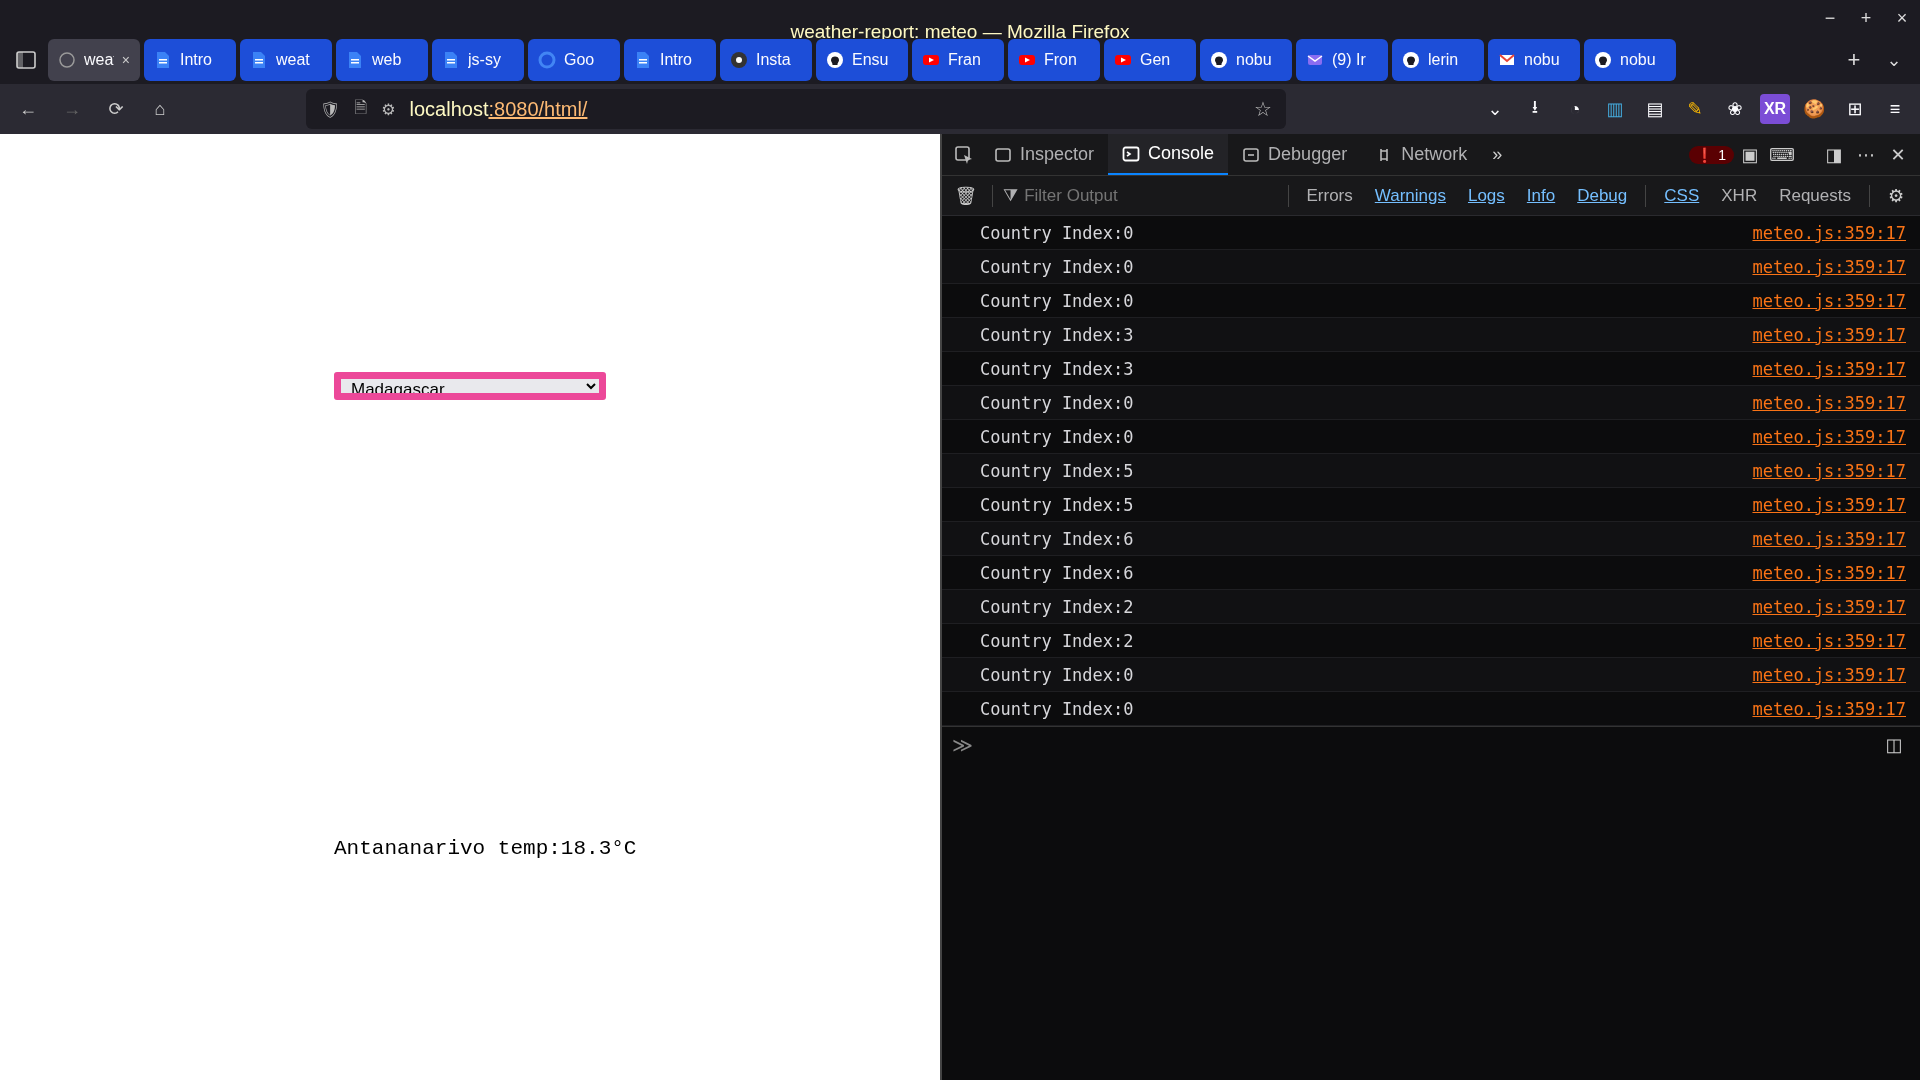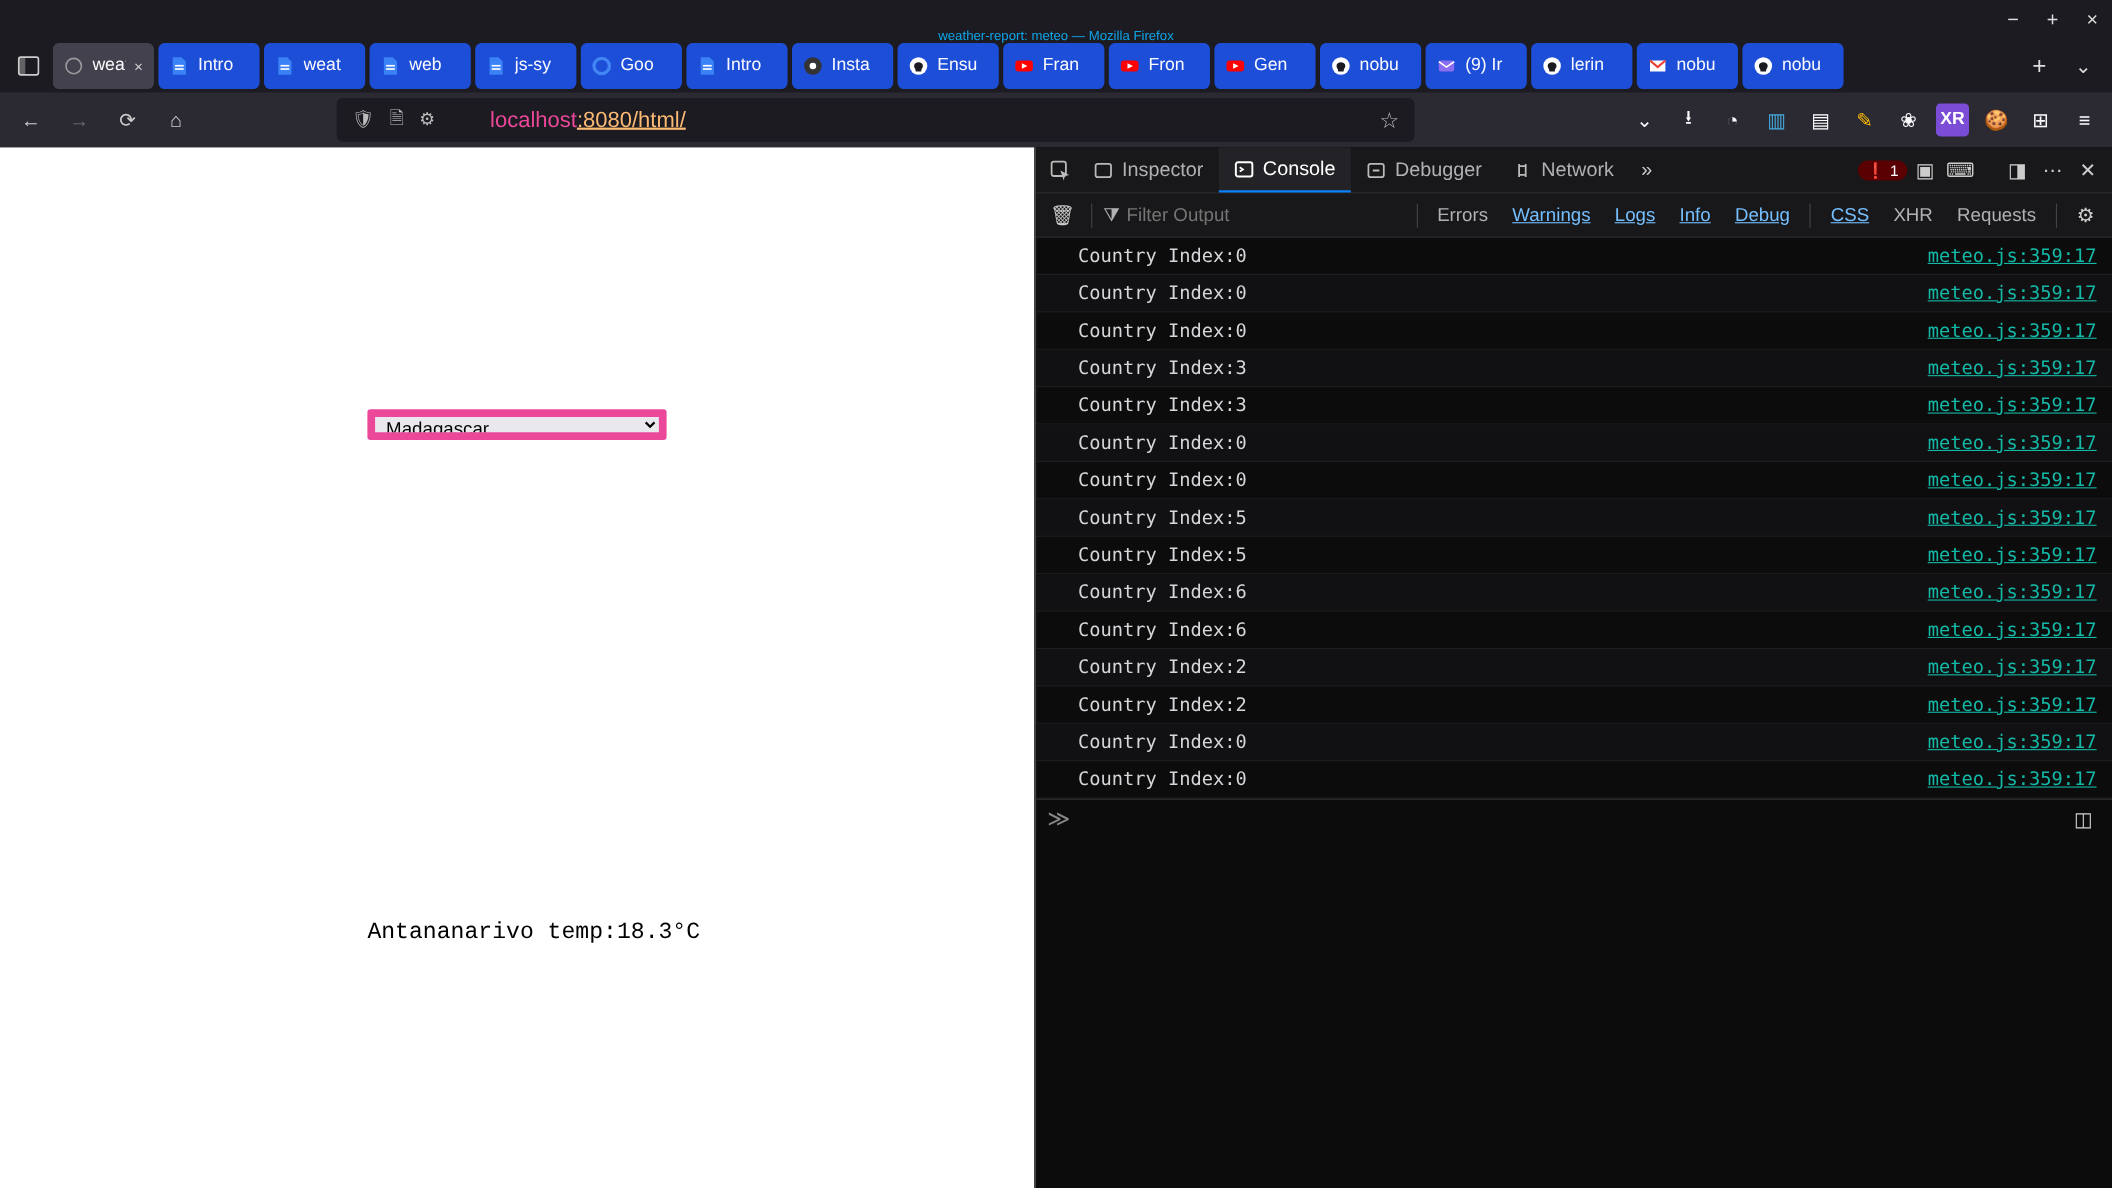--- a/index.html
+++ b/index.html
@@ -1,42 +1,42 @@
 <!DOCTYPE html>
 <html><head>
 <meta charset="utf-8">
 <style>
   * { box-sizing: border-box; margin: 0; padding: 0; }
   html, body { width: 1920px; height: 1080px; font-family: "Segoe UI", Arial, sans-serif; overflow: hidden; background: #1c1b22; color: #fbfbfe; }
   body { transform-origin: top left; }
 
   
   .titlebar { height: 36px; background: #1c1b22; display: flex; align-items: center; justify-content: center; position: relative; }
-  .titlebar .title { font-size: 12px; color: #0ea5e9; margin-top: 27px; }
+  .titlebar .title { font-size: 19px; color: #fef9c3; margin-top: 27px; }
   .titlebar .winbtns { position: absolute; right: 0; top: 0; height: 100%; display: flex; align-items: center; }
   .titlebar .winbtns span { width: 36px; text-align: center; font-size: 18px; color: #ddd; cursor: pointer; }
 
   
   .tabstrip { height: 48px; background: #1c1b22; display: flex; align-items: center; padding: 0 8px; gap: 4px; }
   .sidebar-toggle { width: 36px; height: 36px; display: flex; align-items: center; justify-content: center; border-radius: 4px; }
   .tab { height: 42px; min-width: 92px; max-width: 92px; background: #1d4ed8; border-radius: 6px; display: flex; align-items: center; padding: 0 10px; gap: 8px; font-size: 16px; color: #fbfbfe; overflow: hidden; position: relative; }
   .tab.active { background: #42414d; }
   .tab .favicon { width: 18px; height: 18px; flex: 0 0 18px; display: flex; align-items: center; justify-content: center; font-size: 13px; }
   .tab .tlabel { white-space: nowrap; overflow: hidden; text-overflow: clip; flex: 1 1 auto; }
   .tab .close { font-size: 14px; color: #ccc; }
   .newtab { width: 36px; height: 36px; display: flex; align-items: center; justify-content: center; font-size: 22px; color: #ddd; }
   .alltabs { width: 36px; height: 36px; display: flex; align-items: center; justify-content: center; font-size: 18px; color: #ddd; }
 
   
   .navbar { height: 50px; background: #2b2a33; display: flex; align-items: center; padding: 0 10px; gap: 8px; }
   .navbtn { width: 36px; height: 36px; display: flex; align-items: center; justify-content: center; color: #ccc; border-radius: 6px; font-size: 18px; }
   .navbtn.disabled { color: #666; }
   .urlbar { flex: 0 0 980px; margin-left: 120px; height: 40px; background: #1c1b22; border-radius: 6px; display: flex; align-items: center; padding: 0 14px; gap: 14px; color: #eee; font-size: 20px; }
   .urlbar .lock { font-size: 16px; color: #bbb; }
-  .urlbar .url-host { color: #ec4899; margin-left: 36px; }
+  .urlbar .url-host { color: #fef9c3; }
   .urlbar .url-rest { color: #fdba74; text-decoration: underline; }
   .urlbar .star { margin-left: auto; color: #bbb; }
   .rightbtns { margin-left: auto; display: flex; align-items: center; gap: 10px; }
   .rightbtns .ico { width: 30px; height: 30px; display: flex; align-items: center; justify-content: center; font-size: 18px; }
 
   
   .content { display: flex; height: calc(1080px - 36px - 48px - 50px); }
   .page { flex: 0 0 940px; background: #fff; color: #000; position: relative; font-family: Georgia, "Times New Roman", serif; }
   .page select { position: absolute; left: 334px; top: 238px; width: 272px; height: 28px; font-size: 17px; background: #e9e9ed; border: 7px solid #ec4899; border-radius: 3px; padding: 0 6px; }
   .page .temp { position: absolute; left: 334px; top: 703px; font-size: 21px; font-family: Liberation Mono, monospace; }
@@ -56,21 +56,21 @@
   .dt-filter .chip { padding: 3px 8px; border-radius: 3px; }
   .dt-filter .chip.on { color: #75bfff; text-decoration: underline; }
   .dt-filter .chip.off { color: #b1b1b3; }
   .dt-filter .sep { width: 1px; height: 22px; background: #444; margin: 0 4px; }
 
   
   .dt-logs { flex: 0 0 auto; font-family: "DejaVu Sans Mono", Menlo, Consolas, monospace; font-size: 17px; }
   .dt-row { display: flex; align-items: center; height: 34px; padding: 0 14px 0 38px; color: #d7d7db; border-bottom: 1px solid #1f1f22; }
   .dt-row:nth-child(even) { background: #111113; }
   .dt-row .msg { flex: 1 1 auto; white-space: pre; }
-  .dt-row .src { color: #14b8a6; text-decoration: underline; }
+  .dt-row .src { color: #f97316; text-decoration: underline; }
 
   .dt-input { height: 36px; display: flex; align-items: center; padding: 0 10px; color: #888; font-size: 20px; border-top: 1px solid #333; }
   .dt-rest { flex: 1 1 auto; background: #0c0c0d; }
 
   svg { display: block; }
 </style>
 </head>
 <body>
 
 <div class="titlebar">

